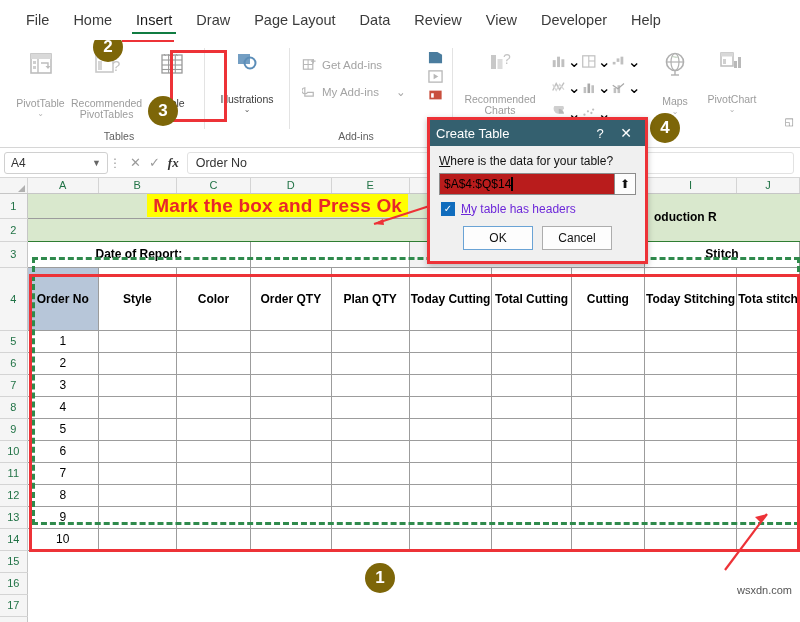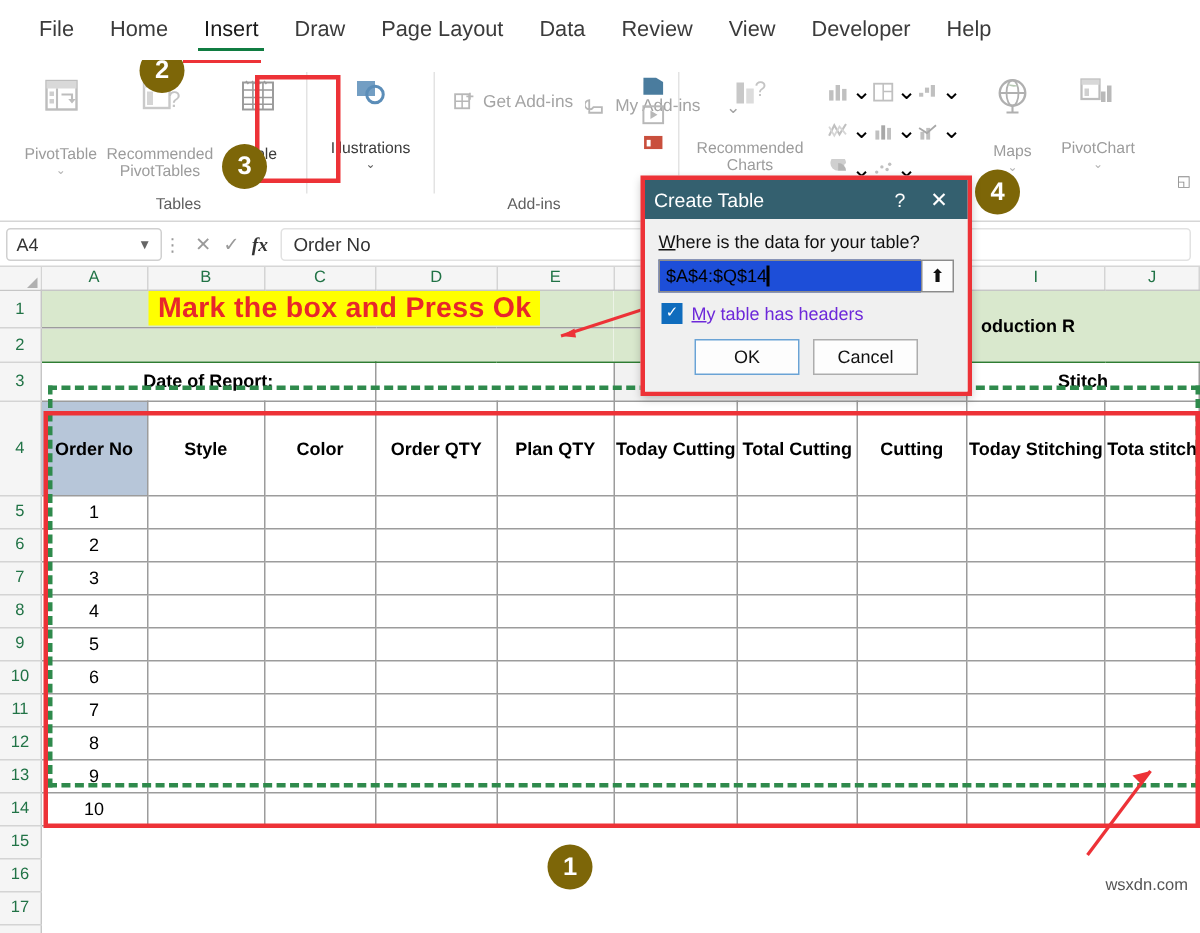--- a/index.html
+++ b/index.html
@@ -187,21 +187,21 @@
     font-size:13px; padding:0 6px;
   }
   .dlg-title .t { flex:1; }
   .dlg-title .q { width:26px; text-align:center; font-size:13px; }
   .dlg-title .x { width:26px; text-align:center; font-size:14px; }
   .dlg-body { padding:8px 9px 9px 9px; background:#f0f0f0; }
   .dlg-lbl { font-size:12px; color:#111; margin-bottom:5px; }
   .dlg-lbl u { text-decoration:underline; }
   .refrow { display:flex; align-items:stretch; gap:0; margin-bottom:7px; }
   .refinput {
-    flex:1; height:22px; background:#1d4ed8;
+    flex:1; height:22px; background:#b91c1c;
     border:1px solid #8c8c8c; border-right:none;
     font-size:12px; color:#000; display:flex; align-items:center; padding:0 4px;
     font-family:"Liberation Sans", sans-serif;
   }
   .refcaret { width:2px; background:#000; height:14px; align-self:center; }
   .refbtn {
     width:22px; background:#fdfdfd; border:1px solid #8c8c8c;
     display:flex; align-items:center; justify-content:center; font-size:12px; color:#111;
   }
   .chkrow { display:flex; align-items:center; gap:6px; margin:6px 0 10px 2px; }
@@ -293,21 +293,21 @@
         <div class="lbl">Illustrations</div>
         <div class="chev">⌄</div>
       </div>
     </div>
     <div class="rgroup-label">&nbsp;</div>
   </div>
 
   <div class="rgroup-sep"></div>
 
   <div class="rgroup" style="width:128px">
-    <div style="display:flex;flex-direction:row;justify-content:flex-start;padding-top:10px">
+    <div style="display:flex;flex-direction:column;justify-content:flex-start;padding-top:10px">
       <div class="smallitem">
         <svg width="15" height="15" viewBox="0 0 16 16">
           <rect x="1.5" y="3" width="10" height="10" fill="none" stroke="#b8b8b8" stroke-width="1.3"></rect>
           <line x1="6.5" y1="3" x2="6.5" y2="13" stroke="#b8b8b8" stroke-width="1.1"></line>
           <line x1="1.5" y1="8" x2="11.5" y2="8" stroke="#b8b8b8" stroke-width="1.1"></line>
           <path d="M12 2 v5 M9.5 4.5 h5" stroke="#b8b8b8" stroke-width="1.3"></path>
         </svg>
         <span>Get Add-ins</span>
       </div>
       <div class="smallitem" style="margin-top:6px">
@@ -493,21 +493,21 @@
       <td style="width:80px">F</td>
       <td style="width:80px">G</td>
       <td style="width:80px">H</td>
       <td style="width:80px">I</td>
       <td style="width:53px">J</td>
     </tr>
 
     <tr>
       <td class="rowhdr" style="height:23px">1</td>
       <td class="cell r1" style="border-right:none"></td>
-      <td class="cell r1" colspan="4" style="border-right:none;text-align:left">
+      <td class="cell r1" colspan="4" style="border-right:none;text-align:right">
         <span class="hl-yellow">Mark the box and Press Ok</span>
       </td>
       <td class="cell r1" style="border-right:none"></td>
       <td class="cell r1" style="border-right:none"></td>
       <td class="cell r1 titlecell" colspan="3" rowspan="2" style="border-right:none;border-bottom:1px solid #2f7d32">oduction R</td>
     </tr>
 
     <tr>
       <td class="rowhdr" style="height:23px">2</td>
       <td class="cell r1" style="border-right:none;border-bottom:1px solid #2f7d32"></td>

